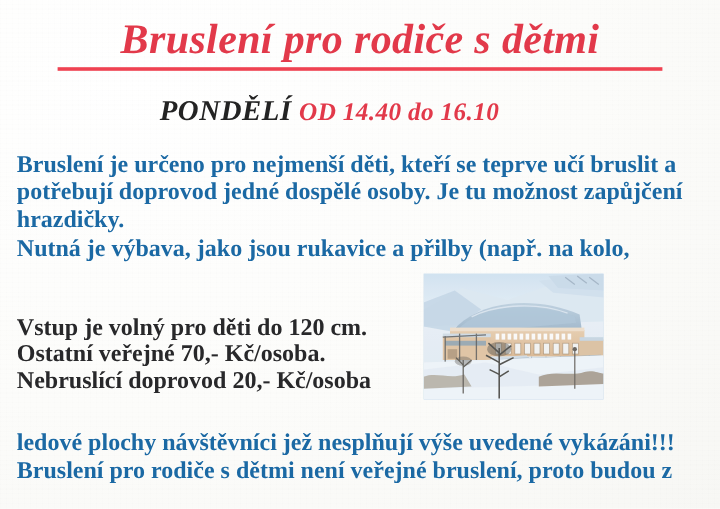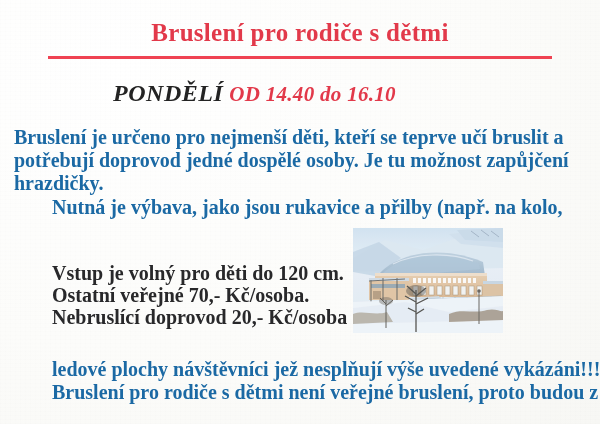--- a/index.html
+++ b/index.html
@@ -39,42 +39,44 @@
     left: 0;
     top: 14px;
     width: 600px;
     text-align: center;
   }
   #poster-title {
     display: inline-block;
     color: #e2394a;
     font-family: "Liberation Serif", serif;
     font-weight: bold;
-    font-size: 25px;
+    font-size: 35px;
     line-height: 38px;
     letter-spacing: 0.3px;
     white-space: nowrap;
+    font-style: italic;
   }
   #title-rule {
     position: absolute;
     left: 48px;
     top: 56px;
     width: 504px;
     height: 3px;
     background: #ef4252;
   }
 
   
   #subtitle-block {
     position: absolute;
     left: 0;
     top: 80px;
     width: 509px;
     text-align: center;
     white-space: nowrap;
+    padding-left: 20px;
   }
   .sub-day {
     color: #232323;
     font-family: "Liberation Serif", serif;
     font-weight: bold;
     font-style: italic;
     font-size: 24px;
     letter-spacing: 0.5px;
   }
   .sub-time {
@@ -114,21 +116,21 @@
     width: 330px;
     line-height: 22px;
   }
   #para-notice {
     left: 14px;
     top: 358px;
     width: 570px;
     line-height: 23px;
   }
 
-  .para .line { display: block; white-space: nowrap; margin-left: 38px; }
+  .para .line { display: block; white-space: nowrap; }
 
   
   #photo {
     position: absolute;
     left: 353px;
     top: 228px;
     width: 150px;
     height: 105px;
     overflow: hidden;
     background: #cfe0ee;

